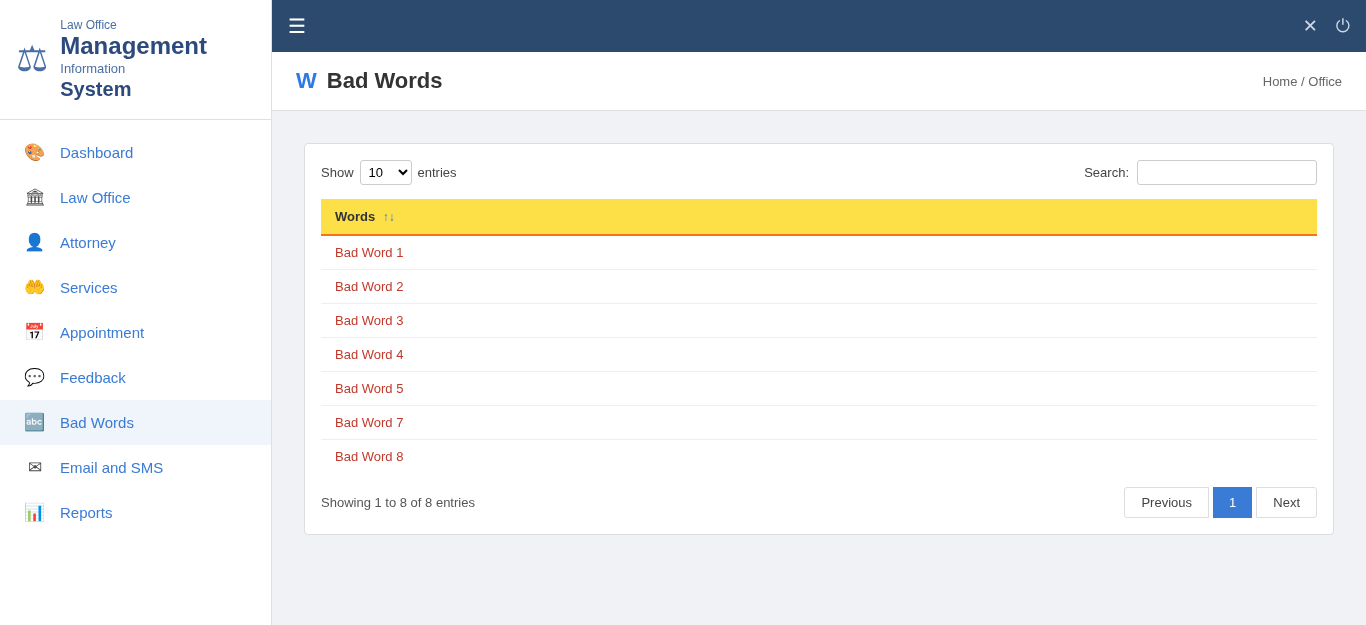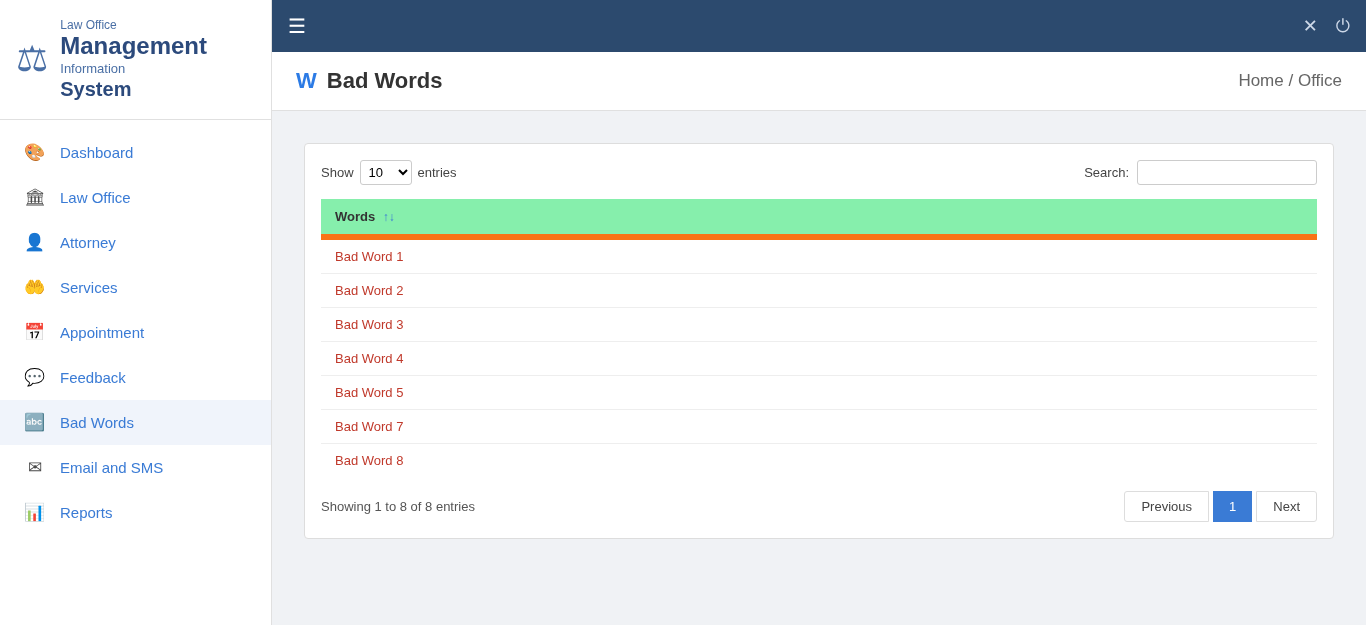--- a/index.html
+++ b/index.html
@@ -87,21 +87,21 @@
       background: #fff;
       padding: 16px 24px;
       display: flex;
       align-items: center;
       justify-content: space-between;
       border-bottom: 1px solid #e0e0e0;
     }
     .page-title-wrap { display: flex; align-items: center; gap: 10px; }
     .page-title-icon { color: #2c7be5; font-size: 22px; }
     .page-title { font-size: 22px; font-weight: 600; color: #333; }
-    .breadcrumb { font-size: 17px; color: #3a7bd5; }
+    .breadcrumb { font-size: 13px; color: #3a7bd5; }
     .breadcrumb span { color: #666; }
 
     
     #table-card {
       background: #fff;
       margin: 32px;
       border-radius: 4px;
       border: 1px solid #ddd;
       padding: 16px;
     }
@@ -125,27 +125,27 @@
       border: 1px solid #ccc;
       border-radius: 3px;
       padding: 4px 8px;
       font-size: 13px;
       width: 180px;
     }
 
     
     .bad-words-table { width: 100%; border-collapse: collapse; }
     .bad-words-table th {
-      background: #86efac;
+      background: #fde047;
       padding: 10px 14px;
       text-align: left;
       font-size: 13px;
       font-weight: bold;
       color: #333;
-      border-bottom: 6px solid #f97316;
+      border-bottom: 2px solid #f97316;
     }
     .sort-icon { color: #3a7bd5; font-size: 12px; margin-left: 4px; }
     .bad-words-table td {
       padding: 9px 14px;
       font-size: 13px;
       color: #c0392b;
       border-bottom: 1px solid #eee;
     }
     .bad-words-table tr:last-child td { border-bottom: none; }
 

